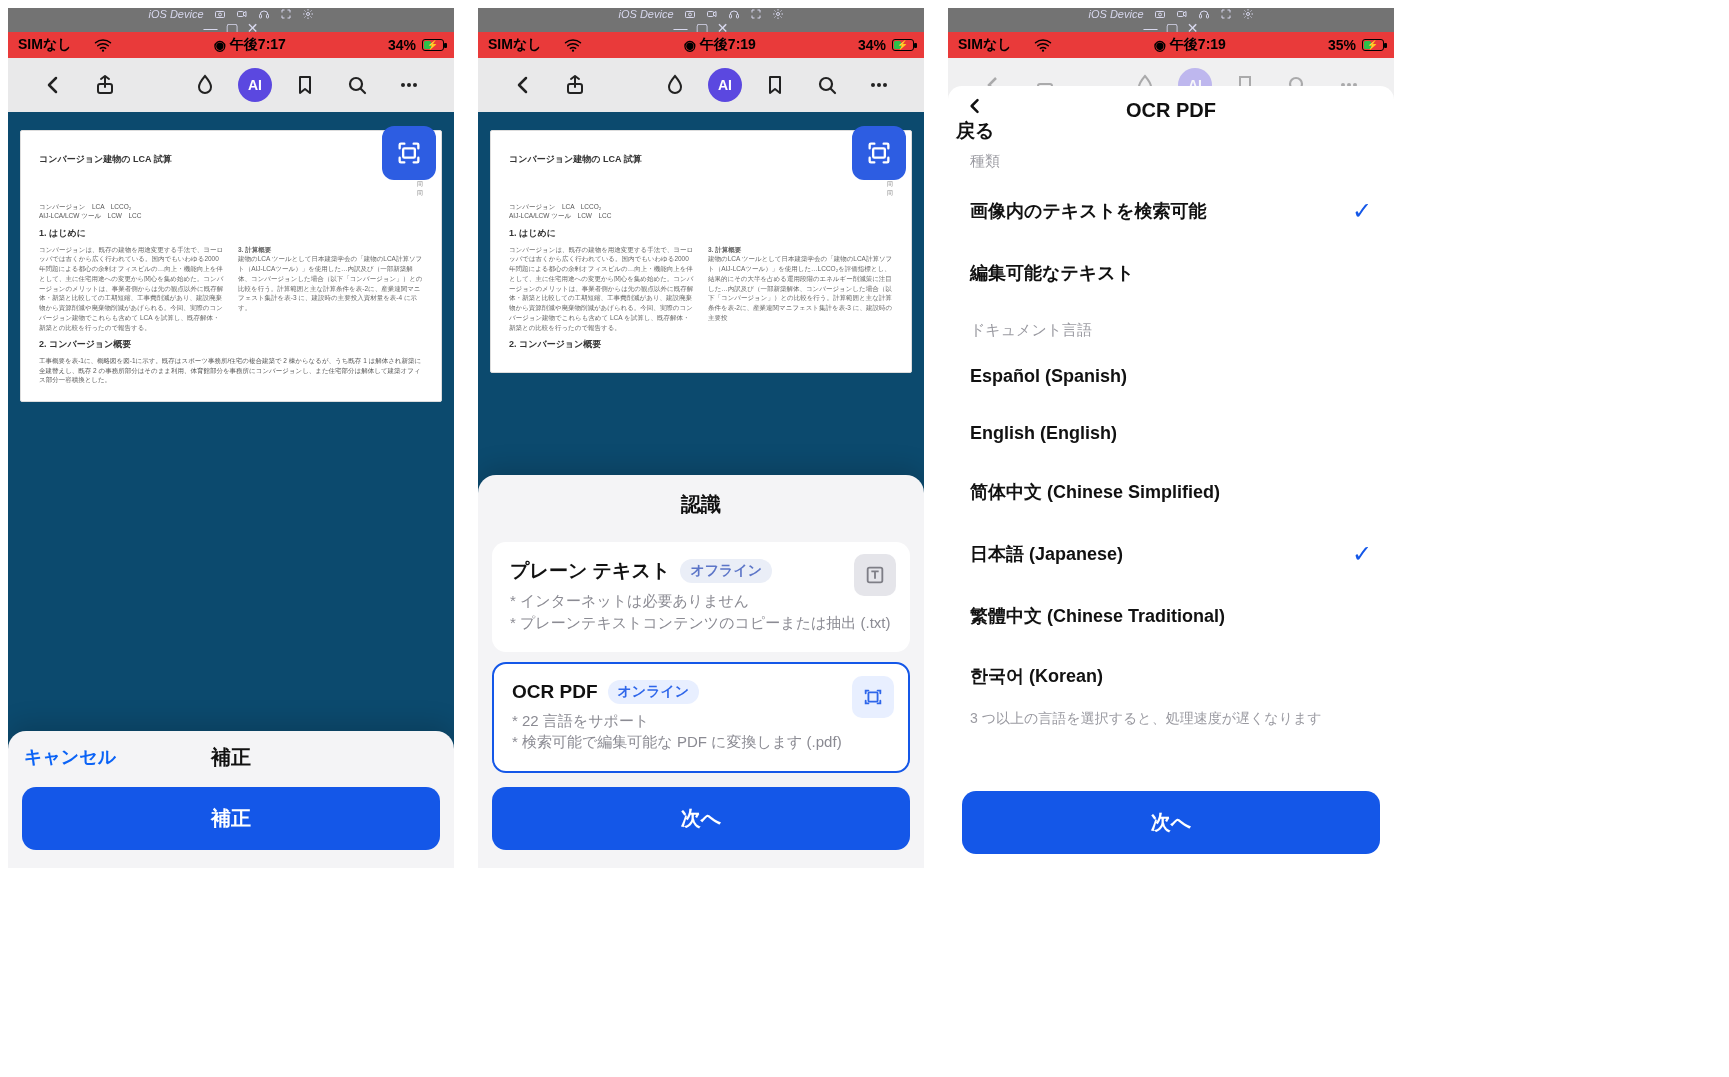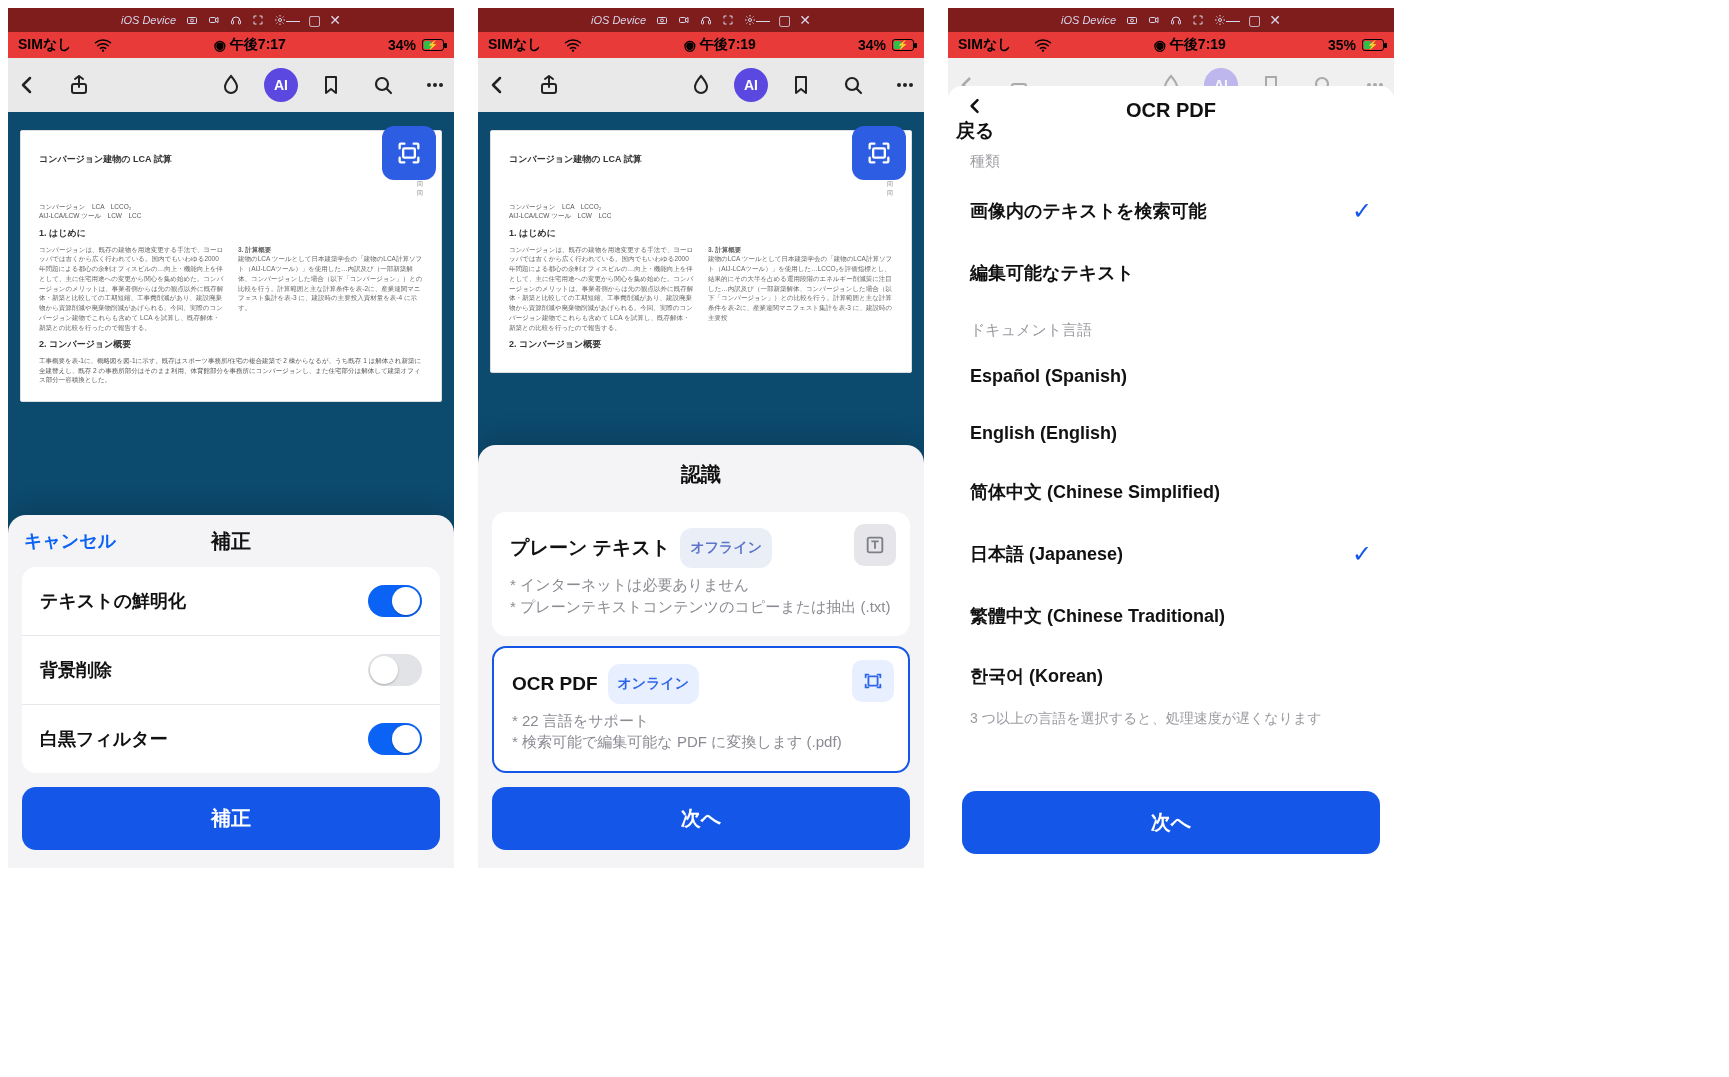--- a/index.html
+++ b/index.html
@@ -17,28 +17,29 @@
     overflow: hidden;
     position: relative;
     background: #f4f4f6;
     display: flex;
     flex-direction: column;
   }
 
   
   .emu-bar {
     height: 24px;
-    background: #7f1d1d;
+    background: #737373;
     color: #d8d8ee;
     display: flex;
     align-items: center;
-    justify-content: center;
+    justify-content: space-between;
     font-size: 11px;
     padding: 0 8px;
     font-style: italic;
+    flex-direction: column;
   }
   .emu-bar .emu-left { display: flex; align-items: center; gap: 10px; }
   .emu-bar .emu-right { display: flex; align-items: center; gap: 8px; }
   .emu-right span { font-style: normal; font-size: 14px; }
 
   
   .status-bar {
     height: 26px;
     background: #e93a3a;
     color: #000;
@@ -70,21 +71,21 @@
     font-size: 9px; line-height: 12px; color: #000;
   }
 
   
   .app-toolbar {
     height: 54px;
     background: #e9e9ea;
     display: flex;
     align-items: center;
     justify-content: space-between;
-    padding: 0 0;
+    padding: 0 26px;
   }
   .tb-left, .tb-right { display: flex; align-items: center; gap: 14px; }
   .tb-ic { width: 38px; height: 38px; display: flex; align-items: center; justify-content: center; }
   .ai-pill {
     width: 34px; height: 34px; border-radius: 50%;
     background: #5b48e0; color: #fff; font-weight: 800; font-size: 14px;
     display: flex; align-items: center; justify-content: center;
   }
 
   
@@ -172,21 +173,21 @@
   
   .sheet2-title { text-align: center; font-size: 20px; font-weight: 700; padding: 6px 0 14px; color: #111; }
   .rec-card {
     margin: 10px 14px; padding: 16px 18px 18px;
     background: #fff; border-radius: 14px; position: relative;
   }
   .rec-card.selected { border: 2px solid #1457e8; }
   .rec-title-row { display: flex; align-items: center; gap: 10px; margin-bottom: 6px; }
   .rec-title { font-size: 19px; font-weight: 800; color: #111; }
   .badge {
-    font-size: 14px; font-weight: 700; padding: 11px 10px; border-radius: 12px;
+    font-size: 14px; font-weight: 700; padding: 3px 10px; border-radius: 12px;
   }
   .badge.offline { background: #eaeef7; color: #5d76c8; }
   .badge.online  { background: #e8efff; color: #2e66ea; }
   .rec-desc { font-size: 15px; color: #8b8b93; line-height: 1.45; }
   .rec-icon {
     position: absolute; right: 14px; top: 12px;
     width: 42px; height: 42px; border-radius: 10px;
     display: flex; align-items: center; justify-content: center;
   }
   .rec-icon.gray { background: #e5e5ea; color: #7e7e86; }
@@ -352,34 +353,20 @@
       <h5>2. コンバージョン概要</h5>
       <div style="font-size:6.5px;">工事概要を表-1に、概略図を図-1に示す。既存はスポーツ事務所/住宅の複合建築で 2 棟からなるが、うち既存 1 は解体され新築に全建替えし、既存 2 の事務所部分はそのまま利用、体育館部分を事務所にコンバージョンし、また住宅部分は解体して建築オフィス部分一容積換とした。</div>
     </div>
   </div>
 
   <div class="sheet sheet-shadow" style="top:auto">
     <div class="sheet-header">
       <span class="sheet-cancel">キャンセル</span>
       <span>補正</span>
     </div>
-    <div class="opt-card">
-      <div class="opt-row">
-        <span>テキストの鮮明化</span>
-        <span class="toggle on"></span>
-      </div>
-      <div class="opt-row">
-        <span>背景削除</span>
-        <span class="toggle off"></span>
-      </div>
-      <div class="opt-row">
-        <span>白黒フィルター</span>
-        <span class="toggle on"></span>
-      </div>
-    </div>
     <div class="primary-btn">補正</div>
   </div>
 
   <div class="nav-bar">
     <div class="nav-circle"></div>
   </div>
 </div>
 
 <div class="phone">
 

